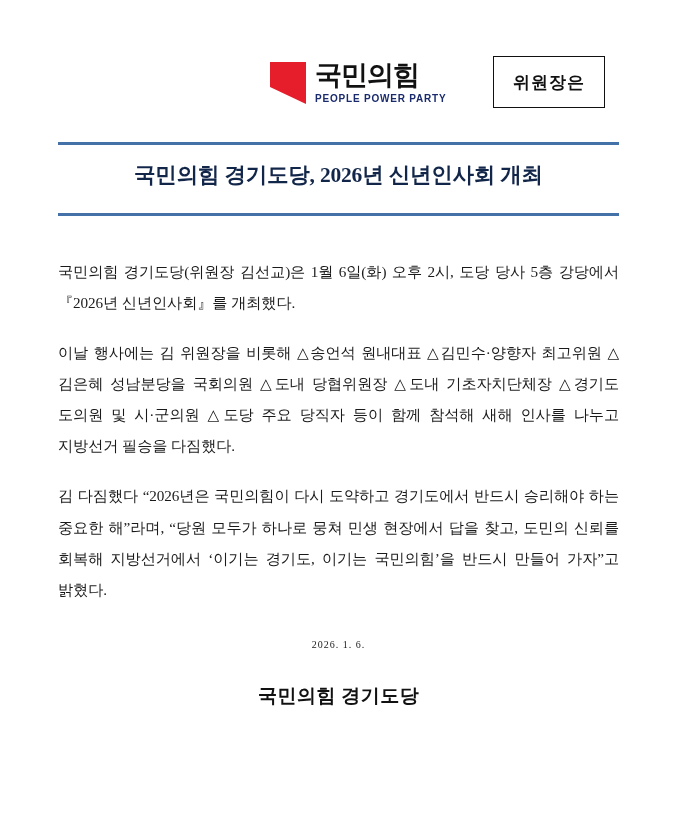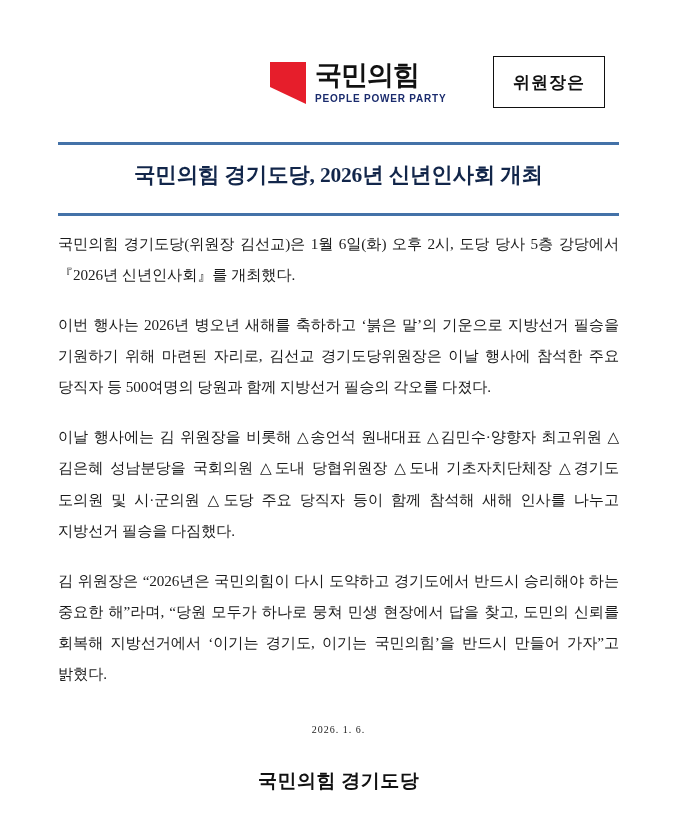--- a/index.html
+++ b/index.html
@@ -110,21 +110,21 @@
     text-align: center;
     font-size: 21.5px;
     font-weight: bold;
     color: #12264a;
     padding: 15px 0 24px 0;
     letter-spacing: -0.2px;
   }
 
   
   .body-copy {
-    padding-top: 12px;
+    padding-top: 40px;
   }
   .para {
     font-size: 15.2px;
     line-height: 2.05;
     text-align: justify;
     text-justify: inter-ideograph;
     color: #1a1a1a;
     margin: 0 0 19px 0;
     letter-spacing: -0.1px;
     word-break: keep-all;
@@ -171,23 +171,22 @@
   </div>
 
   <div class="title-wrap">
     <div class="rule"></div>
     <div class="doc-title">국민의힘 경기도당, 2026년 신년인사회 개최</div>
     <div class="rule thin"></div>
   </div>
 
   <div class="body-copy">
     <p class="para">국민의힘 경기도당(위원장 김선교)은 1월 6일(화) 오후 2시, 도당 당사 5층 강당에서 『2026년 신년인사회』를 개최했다.</p>
-    <p class="para">이번 행사는 2026년 병오년 새해를 축하하고 ‘붉은 말’의 기운으로 지방선거 필승을 기원하기 위해 마련된 자리로, 김선교 경기도당위원장은 이날 행사에 참석한 주요 당직자 등 500여명의 당원과 함께 지방선거 필승의 각오를 다졌다.</p>
     <p class="para">이날 행사에는 김 위원장을 비롯해 △송언석 원내대표 △김민수·양향자 최고위원 △김은혜 성남분당을 국회의원 △도내 당협위원장 △도내 기초자치단체장 △경기도 도의원 및 시·군의원 △도당 주요 당직자 등이 함께 참석해 새해 인사를 나누고 지방선거 필승을 다짐했다.</p>
-    <p class="para">김 위원장은 “2026년은 국민의힘이 다시 도약하고 경기도에서 반드시 승리해야 하는 중요한 해”라며, “당원 모두가 하나로 뭉쳐 민생 현장에서 답을 찾고, 도민의 신뢰를 회복해 지방선거에서 ‘이기는 경기도, 이기는 국민의힘’을 반드시 만들어 가자”고 밝혔다.</p>
+    <p class="para">김 다짐했다 “2026년은 국민의힘이 다시 도약하고 경기도에서 반드시 승리해야 하는 중요한 해”라며, “당원 모두가 하나로 뭉쳐 민생 현장에서 답을 찾고, 도민의 신뢰를 회복해 지방선거에서 ‘이기는 경기도, 이기는 국민의힘’을 반드시 만들어 가자”고 밝혔다.</p>
   </div>
 
   <div class="signoff">
     <div class="date">2026. 1. 6.</div>
     <div class="org">국민의힘 경기도당</div>
   </div>
 
 </div>
 
 </body></html>

